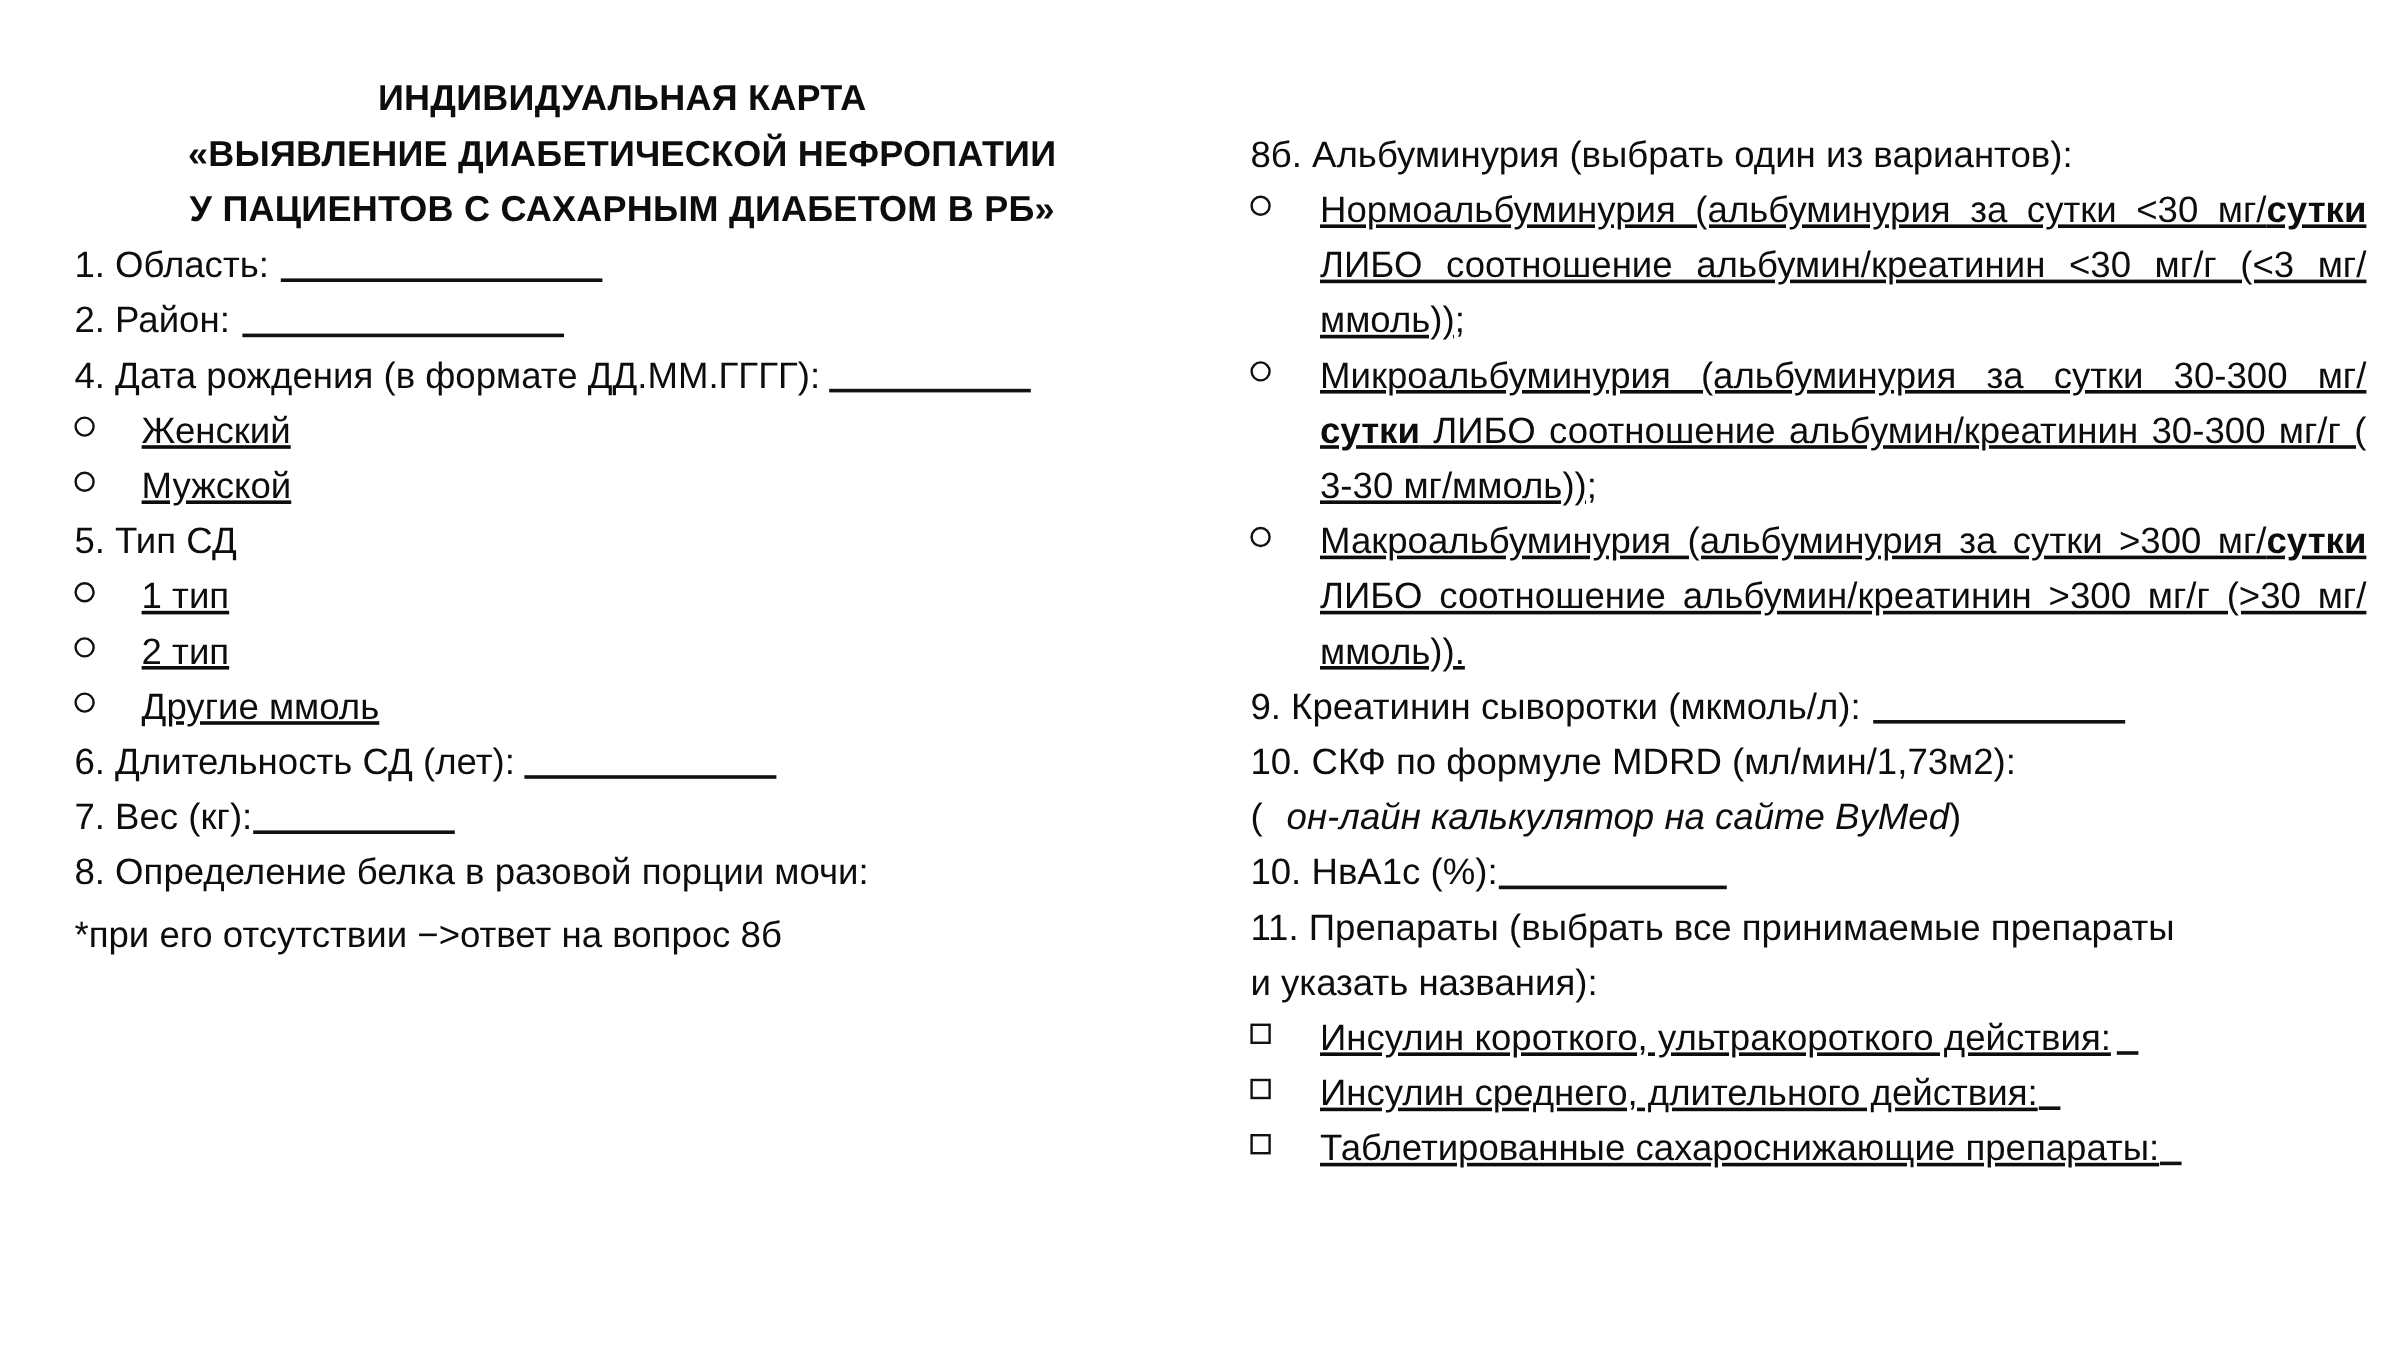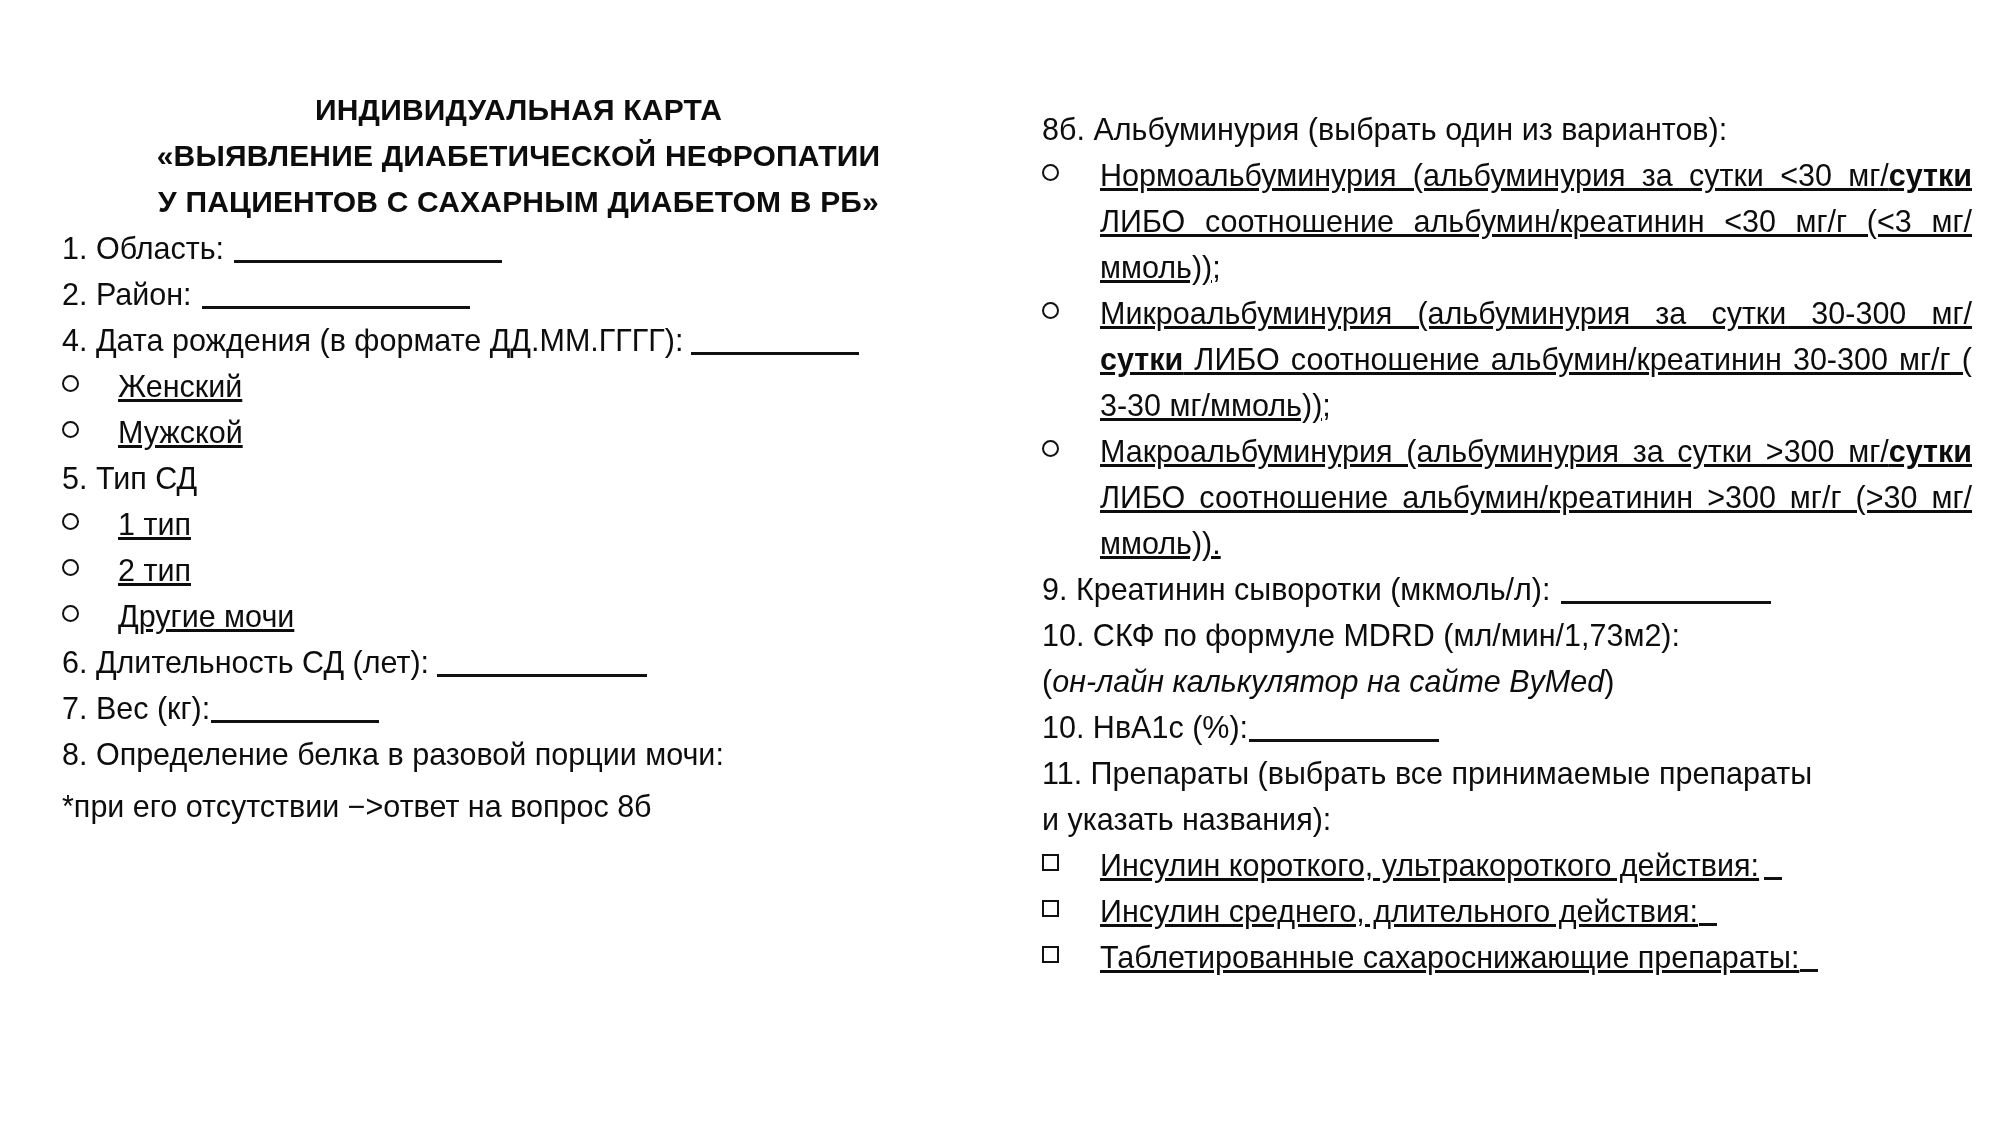--- a/index.html
+++ b/index.html
@@ -34,21 +34,21 @@
     left: 62px;
     width: 935px;
   }
   .col-right {
     left: 1042px;
     width: 930px;
   }
 
   
   .title-block {
-    margin-top: 87px;
+    margin-top: 60px;
     text-align: center;
     font-weight: bold;
     font-size: 30px;
     line-height: 46px;
     letter-spacing: 0.2px;
     padding-right: 22px;
   }
   .title-line {
     display: block;
     white-space: nowrap;
@@ -115,21 +115,21 @@
   .col-right .opt .marker { width: 58px; }
 
   
   .just {
     text-align: justify;
     text-align-last: left;
     line-height: 46px;
   }
 
   b, .bold { font-weight: bold; }
-  i, .ital { font-style: italic; }
+  i, .ital { font-style: italic; margin-left: 20px; }
 
   .note { white-space: nowrap; }
 </style>
 </head>
 <body>
 
 <div class="page">
 
   <div class="col col-left">
 
@@ -166,21 +166,21 @@
     <div class="opt">
       <span class="marker"><span class="ring"></span></span>
       <span class="opt-text">1 тип</span>
     </div>
     <div class="opt">
       <span class="marker"><span class="ring"></span></span>
       <span class="opt-text">2 тип</span>
     </div>
     <div class="opt">
       <span class="marker"><span class="ring"></span></span>
-      <span class="opt-text">Другие мочи</span>
+      <span class="opt-text">Другие ммоль</span>
     </div>
 
     <div class="line">
       <span>6. Длительность СД (лет):</span><span class="blank b-dur"></span>
     </div>
 
     <div class="line">
       <span>7. Вес (кг):</span><span class="blank b-weight"></span>
     </div>
 

